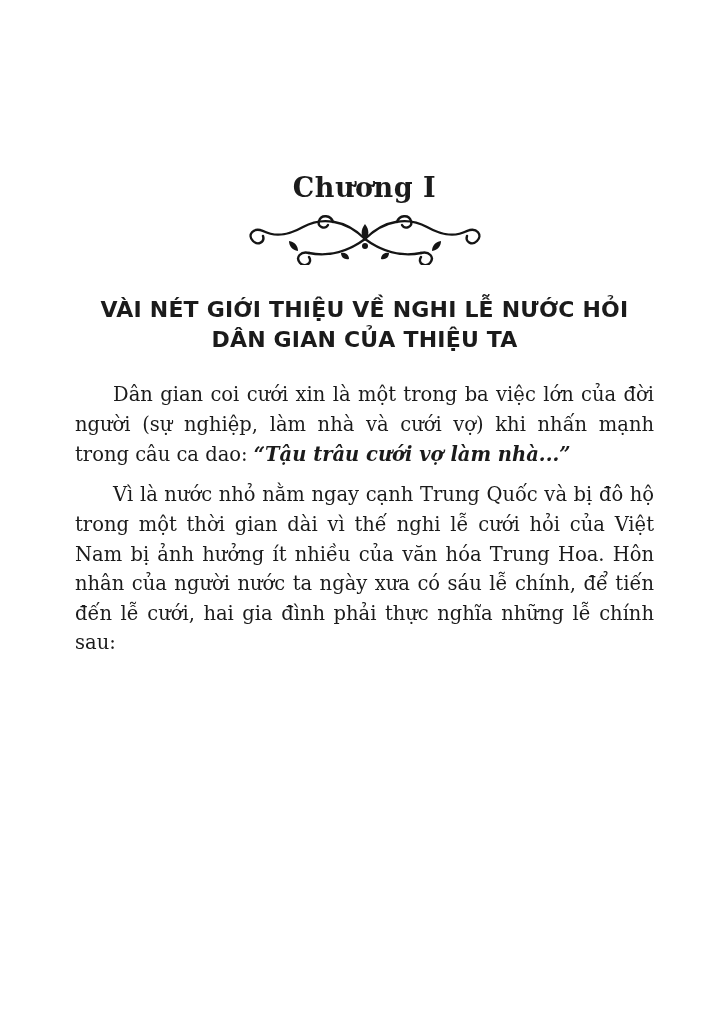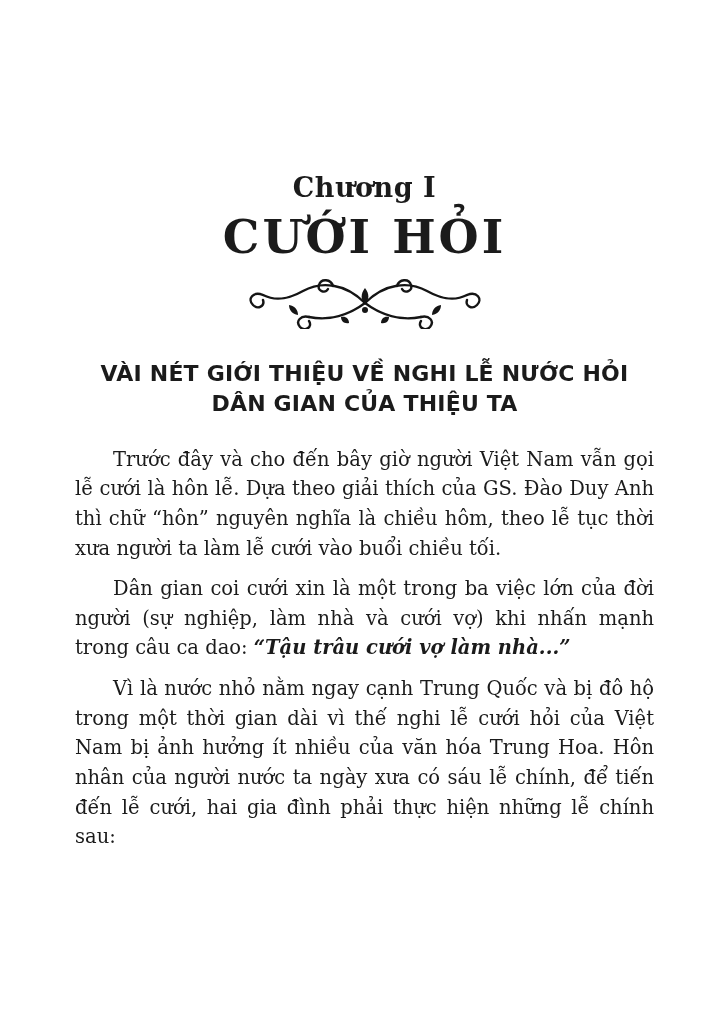--- a/index.html
+++ b/index.html
@@ -79,21 +79,20 @@
   }
 </style>
 </head>
 <body>
 
 <div class="page">
   <div class="content">
 
     <div class="chapter-label">Chương I</div>
 
-    <div class="chapter-title">CƯỚI HỎI</div>
 
     <div class="ornament">
       <svg width="256" height="52" viewBox="0 0 256 52" aria-hidden="true">
         <g fill="none" stroke="#151515" stroke-width="2.4" stroke-linecap="round">
           <path d="M128 26 C 108 6 84 4 66 14 C 50 23 38 24 26 18"></path>
           <path d="M26 18 c -10 -4 -16 4 -10 10 c 5 5 12 1 10 -5"></path>
           <path d="M96 9 c -2 -7 -12 -8 -14 -1 c -2 6 6 9 9 4"></path>
           <path d="M128 26 C 112 38 92 44 72 40"></path>
           <path d="M72 40 c -8 -2 -14 4 -9 10 c 5 5 13 0 9 -6"></path>
           <path d="M128 26 C 148 6 172 4 190 14 C 206 23 218 24 230 18"></path>
@@ -111,21 +110,20 @@
           <path d="M152 40 c -5 -1 -8 2 -8 6 c 5 1 8 -2 8 -6 z"></path>
         </g>
       </svg>
     </div>
 
     <h2 class="section-heading">
       <span>VÀI NÉT GIỚI THIỆU VỀ NGHI LỄ NƯỚC HỎI</span><br>
       <span>DÂN GIAN CỦA THIỆU TA</span>
     </h2>
 
-    <p class="body-para">Trước đây và cho đến bây giờ người Việt Nam vẫn gọi lễ cưới là hôn lễ. Dựa theo giải thích của GS. Đào Duy Anh thì chữ “hôn” nguyên nghĩa là chiều hôm, theo lễ tục thời xưa người ta làm lễ cưới vào buổi chiều tối.</p>
 
     <p class="body-para"><span>Dân gian coi cưới xin là một trong ba việc lớn của đời người (sự nghiệp, làm nhà và cưới vợ) khi nhấn mạnh trong câu ca dao: </span><span class="quote-italic">“Tậu trâu cưới vợ làm nhà...”</span></p>
 
-    <p class="body-para">Vì là nước nhỏ nằm ngay cạnh Trung Quốc và bị đô hộ trong một thời gian dài vì thế nghi lễ cưới hỏi của Việt Nam bị ảnh hưởng ít nhiều của văn hóa Trung Hoa. Hôn nhân của người nước ta ngày xưa có sáu lễ chính, để tiến đến lễ cưới, hai gia đình phải thực hiện những lễ chính sau:</p>
+    <p class="body-para">Vì là nước nhỏ nằm ngay cạnh Trung Quốc và bị đô hộ trong một thời gian dài vì thế nghi lễ cưới hỏi của Việt Nam bị ảnh hưởng ít nhiều của văn hóa Trung Hoa. Hôn nhân của người nước ta ngày xưa có sáu lễ chính, để tiến đến lễ cưới, hai gia đình phải thực nghĩa những lễ chính sau:</p>
 
 
   </div>
 </div>
 
 </body></html>

